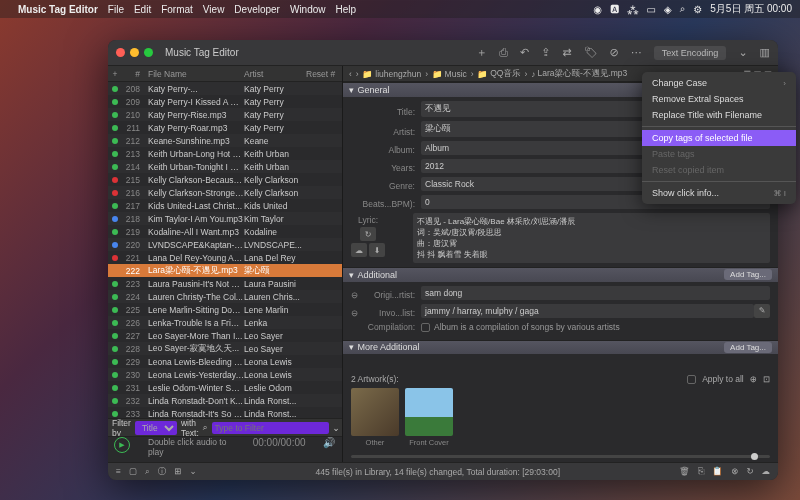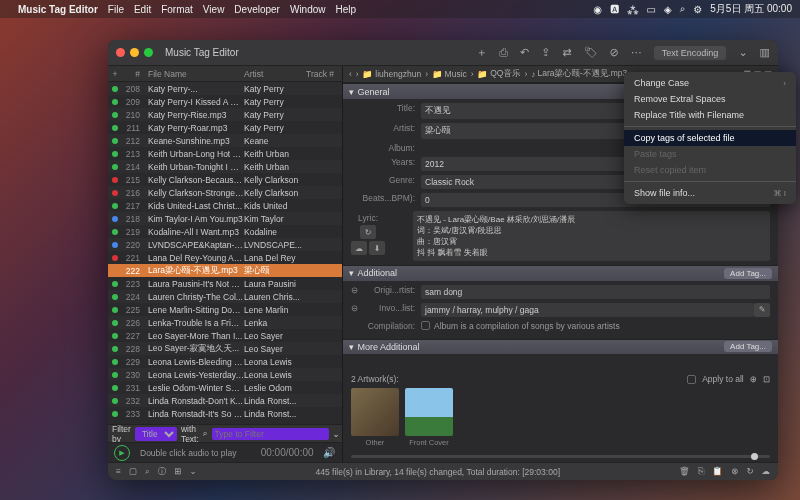--- a/index.html
+++ b/index.html
@@ -43,36 +43,36 @@
 .row .file{flex:1;padding-left:4px;white-space:nowrap;overflow:hidden;text-overflow:ellipsis;}
 .row .artist{width:62px;white-space:nowrap;overflow:hidden;text-overflow:ellipsis;}
 .row .track{width:36px;}
 .row.sel{background:#d87a3a !important;color:#fff;}
 .row.sel .num{color:#fff;}
 
 .filterbar{height:18px;background:#333;display:flex;align-items:center;padding:0 4px;gap:4px;font-size:8.5px;border-top:1px solid #222;}
 .filterbar select,.filterbar input{background:#6d28d9;border:none;color:#aaa;font-size:8.5px;padding:1px 3px;border-radius:2px;}
 .filterbar input{flex:1;}
 
-.playbar{height:20px;background:#2a2a2c;display:flex;align-items:center;padding:0 6px;gap:10px;border-top:1px solid #222;}
+.playbar{height:26px;background:#2a2a2c;display:flex;align-items:flex-start;padding:0 6px;gap:18px;border-top:1px solid #222;}
 .playbtn{width:16px;height:16px;border:1.5px solid #3cba54;border-radius:50%;display:flex;align-items:center;justify-content:center;color:#3cba54;font-size:7px;}
 .playtext{flex:1;font-size:8.5px;color:#999;}
 .playtime{font-size:10px;color:#888;}
 
 
 .right{ flex:1; display:flex; flex-direction:column; background:#2a2a2c; overflow:hidden;}
 .breadcrumb{height:18px;background:#333;display:flex;align-items:center;padding:0 6px;gap:4px;font-size:8.5px;color:#aaa;border-bottom:1px solid #222;}
 .breadcrumb .seg{display:flex;align-items:center;gap:2px;}
 .folder-icon{color:#5a9fd4;}
 
 .section-hdr{height:16px;background:linear-gradient(#555560,#484852);display:flex;align-items:center;padding:0 6px;font-size:9px;color:#ddd;font-weight:500;border-top:1px solid #222;gap:4px;}
 .section-hdr .addtag{margin-left:auto;background:#6a6a78;padding:1px 6px;border-radius:3px;font-size:8px;cursor:pointer;}
 
 .fields{padding:4px 8px;}
-.field{display:flex;align-items:flex-start;margin-bottom:4px;font-size:8.5px;}
+.field{display:flex;align-items:flex-end;margin-bottom:4px;font-size:8.5px;}
 .field label{width:70px;text-align:right;padding-right:6px;color:#888;}
 .field .val{flex:1;background:#3a3a3c;padding:2px 4px;border-radius:2px;color:#ccc;min-height:13px;}
 .lyric-box{background:#3a3a3c;padding:3px 4px;border-radius:2px;font-size:8px;line-height:11px;color:#ccc;white-space:pre-line;margin-left:24px;}
 .lyric-row{display:flex;gap:4px;}
 .lyric-side{display:flex;flex-direction:column;gap:2px;align-items:center;padding-top:2px;}
 .side-btn{width:16px;height:14px;background:#444;border-radius:2px;display:flex;align-items:center;justify-content:center;font-size:8px;color:#aaa;cursor:pointer;}
 
 .artworks{padding:4px 8px;margin-top:16px;}
 .art-header{display:flex;align-items:center;font-size:8.5px;color:#aaa;margin-bottom:4px;gap:6px;}
 .art-header .spacer{flex:1;}
@@ -84,25 +84,25 @@
 .thumb.front .img{background:linear-gradient(#8ac4e8 60%,#3a7a3a 60%);}
 .thumb .cap{text-align:center;font-size:7.5px;color:#888;margin-top:2px;}
 
 
 .statusbar{height:18px;background:#38383a;display:flex;align-items:center;padding:0 8px;font-size:8.5px;color:#aaa;gap:10px;border-top:1px solid #222;}
 .statusbar .icons{display:flex;gap:8px;}
 .statusbar .text{flex:1;text-align:center;}
 .statusbar .right-icons{display:flex;gap:8px;}
 
 
-.ctx{position:absolute;right:4px;top:72px;width:172px;background:#3a3a3a;border-radius:5px;box-shadow:0 4px 20px rgba(0,0,0,0.6);padding:3px 0;font-size:9px;color:#ddd;z-index:50;}
+.ctx{position:absolute;right:4px;top:72px;width:154px;background:#3a3a3a;border-radius:5px;box-shadow:0 4px 20px rgba(0,0,0,0.6);padding:3px 0;font-size:9px;color:#ddd;z-index:50;}
 .ctx .item{padding:3px 10px;display:flex;align-items:center;cursor:pointer;}
 .ctx .item .arrow{margin-left:auto;font-size:8px;color:#888;}
 .ctx .item.disabled{color:#666;}
-.ctx .item.sel{background:#0f172a;color:#fff;align-items:center;}
+.ctx .item.sel{background:#8b5cf6;color:#fff;align-items:center;}
 .ctx .sep{height:1px;background:#555;margin:3px 0;}
 .ctx .kbd{margin-left:auto;font-size:8px;color:#888;}
 
 .slider-thin{height:3px;background:#444;border-radius:2px;position:relative;margin:4px 8px;}
 .slider-thin .knob{position:absolute;right:12px;top:-2px;width:7px;height:7px;background:#ccc;border-radius:50%;}
 
 .edit-pencil{width:16px;height:14px;background:#444;border-radius:2px;display:flex;align-items:center;justify-content:center;font-size:8px;color:#aaa;}
 </style>
 </head>
 <body>
@@ -155,21 +155,21 @@
   </div>
 
   <div class="content">
 
     <div class="left">
       <div class="left-header">
         <span class="hcol-plus">+</span>
         <span class="hcol-num">#</span>
         <span class="hcol-file">File Name</span>
         <span class="hcol-artist">Artist</span>
-        <span class="hcol-track">Track #</span>
+        <span class="hcol-track">Reset #</span>
       </div>
       <div class="rows" id="rows">
           <div class="row">
             <span class="dot">
               <i class="d-g"></i>
             </span>
             <span class="num">208</span>
             <span class="file">Katy Perry-...</span>
             <span class="artist">Katy Perry</span>
             <span class="track"></span>
@@ -442,20 +442,21 @@
         <div class="field">
             <label>Title:</label>
             <div class="val">不遇见</div>
           </div>
         <div class="field">
             <label>Artist:</label>
             <div class="val">梁心颐</div>
           </div>
         <div class="field">
             <label>Album:</label>
+            <div class="val">Album</div>
           </div>
         <div class="field">
             <label>Years:</label>
             <div class="val">2012</div>
           </div>
         <div class="field">
             <label>Genre:</label>
             <div class="val">Classic Rock</div>
           </div>
         <div class="field">
@@ -562,16 +563,16 @@
       <span>Copy tags of selected file</span>
     </div>
   <div class="item disabled">
       <span>Paste tags</span>
     </div>
   <div class="item disabled">
       <span>Reset copied item</span>
     </div>
   <div class="sep"></div>
   <div class="item">
-      <span>Show file info...</span>
+      <span>Show click info...</span>
       <span class="kbd">⌘ I</span>
     </div>
 </div>
 
 </body></html>

